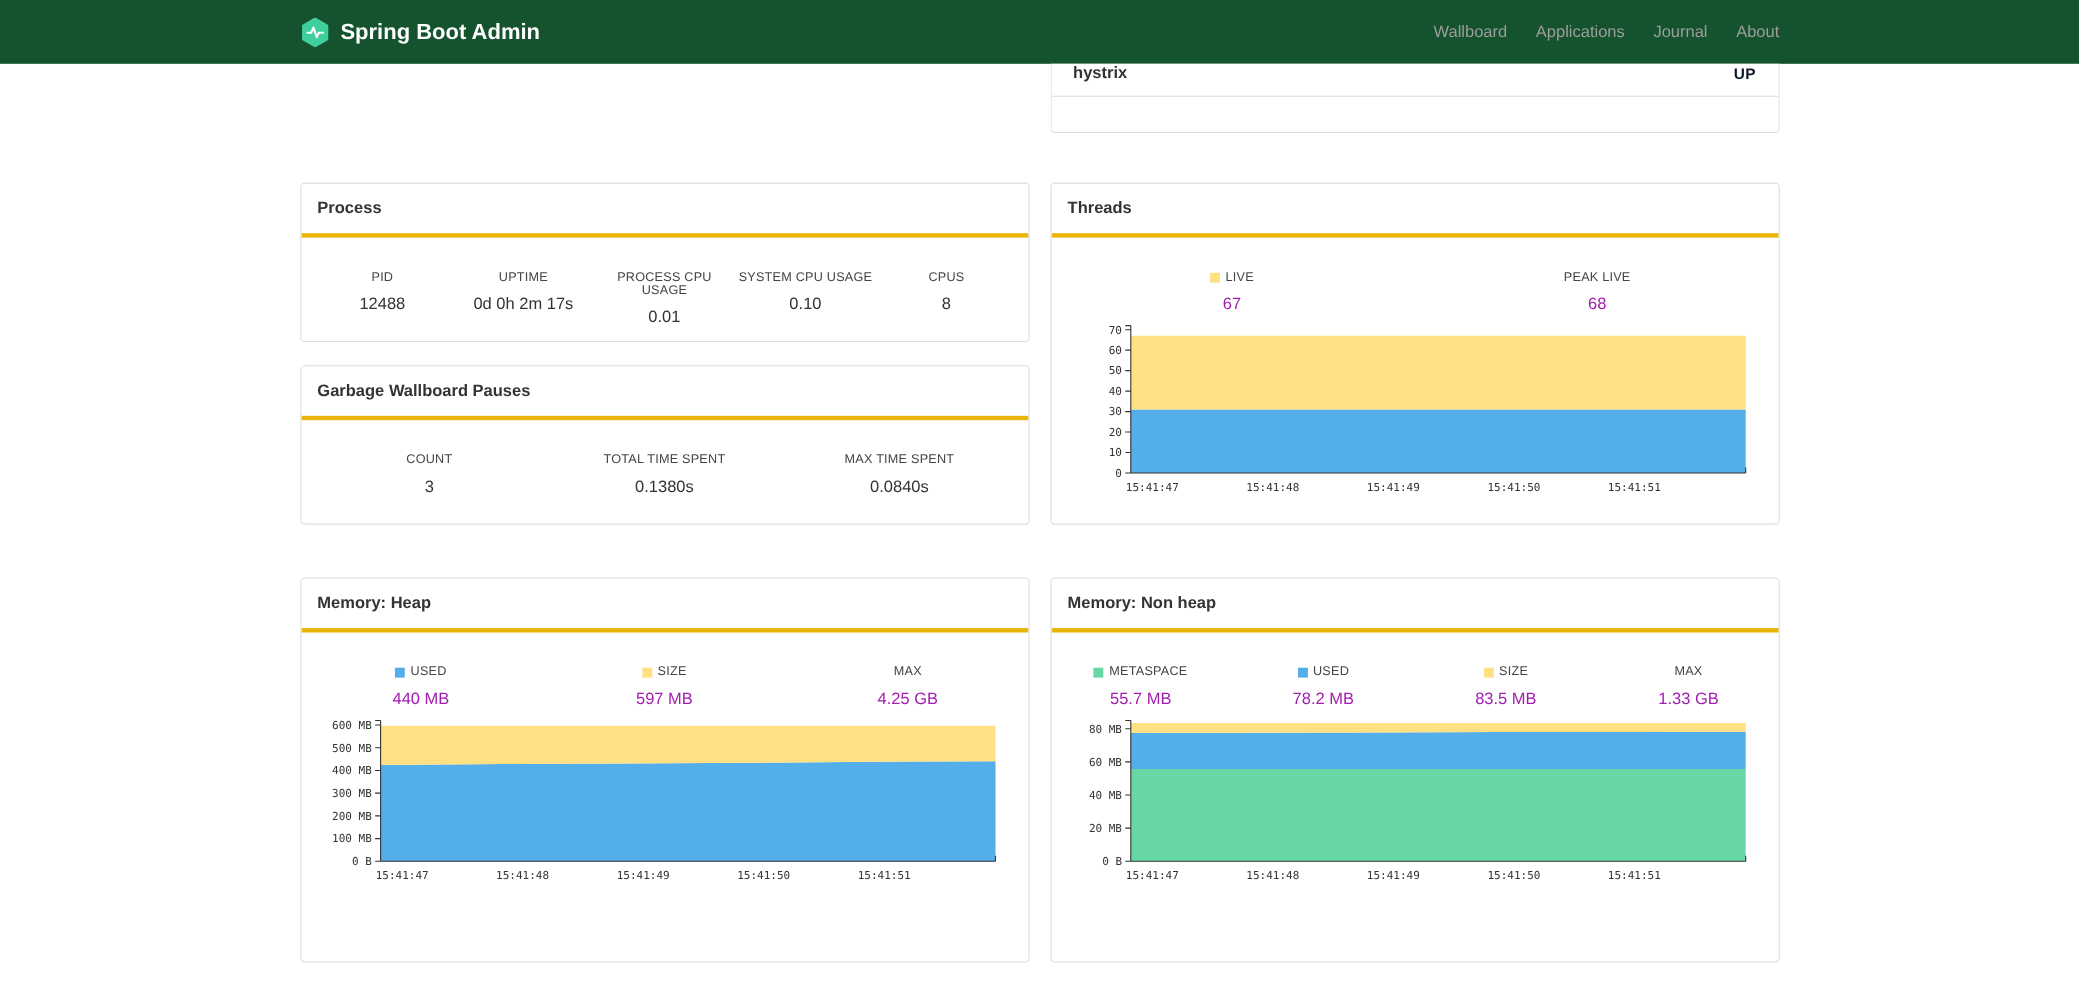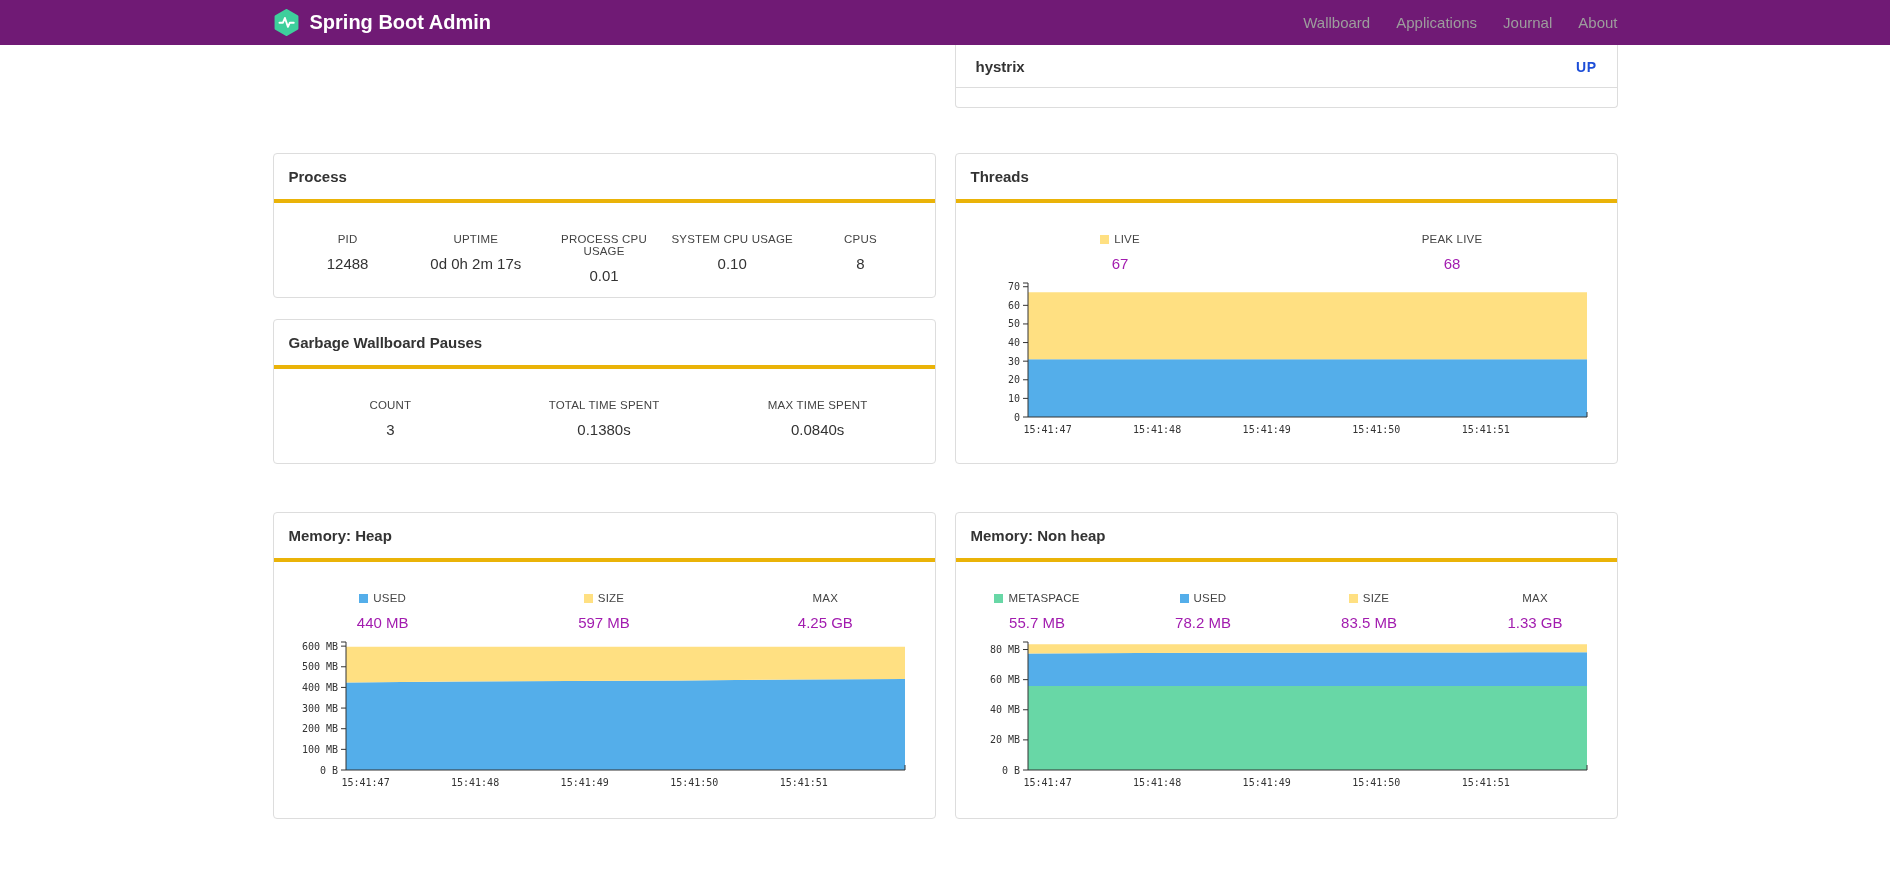--- a/index.html
+++ b/index.html
@@ -1,43 +1,43 @@
 <!DOCTYPE html>
 <html><head>
 <meta charset="utf-8">
 <style>
   * { box-sizing: border-box; margin: 0; padding: 0; }
   html, body { width: 1890px; height: 892px; overflow: hidden; background: #fff; }
   body { font-family: "Liberation Sans", sans-serif; color: #333; }
 
   
-  .navbar { height: 45px; background: #701a75; }
+  .navbar { height: 58px; background: #14532d; }
   .navbar-inner { width: 1345px; margin: 0 auto; height: 100%; display: flex; align-items: center; justify-content: space-between; }
   .brand { display: flex; align-items: center; gap: 10px; color: #fff; font-size: 20px; font-weight: bold; cursor: pointer; }
   .nav-links { display: flex; gap: 26px; align-items: center; }
   .nav-link { color: #9d9d9d; font-size: 15px; cursor: pointer; }
 
   
   .container { width: 1345px; margin: 0 auto; }
   .row { display: flex; gap: 19px; }
   .col { width: 663px; flex: 0 0 663px; }
   .row-1 { margin-top: 45px; }
   .row-2 { margin-top: 48px; }
 
   
   .panel { background: #fff; border: 1px solid #ddd; border-radius: 4px; overflow: hidden; }
   .panel-sm { height: 145px; }
   .panel-lg { height: 311px; }
-  .panel-md { height: 307px; }
+  .panel-md { height: 350px; }
   .panel-title { padding: 14px 15px; font-size: 15px; font-weight: bold; border-bottom: 4px solid #eab308; color: #333; }
   .gc-spacer { margin-top: 21px; }
 
   
   .partial-card { height: 63px; overflow: hidden; background: #fff; border: 1px solid #ddd; border-top: none; border-radius: 0 0 4px 4px; }
-  .app-row { display: flex; justify-content: space-between; align-items: flex-end; padding: 13px 20px 12px 20px; border-bottom: 1px solid #ddd; cursor: pointer; }
+  .app-row { display: flex; justify-content: space-between; align-items: flex-end; padding: 0 20px 12px 20px; border-bottom: 1px solid #ddd; cursor: pointer; }
   .app-name { font-weight: bold; font-size: 15px; color: #333; }
   .app-status { font-weight: bold; font-size: 14px; letter-spacing: .5px; }
 
   
   .metrics { display: flex; padding: 30px 10px 0 10px; }
   .metric { flex: 1; text-align: center; }
   .metric-label { font-size: 11.5px; color: #444; letter-spacing: .2px; }
   .metric-value { font-size: 15px; color: #333; margin-top: 10px; }
 
   
@@ -77,21 +77,21 @@
 </div>
 
 <div class="container">
 
   <div class="row">
     <div class="col"></div>
     <div class="col">
       <div class="partial-card">
         <div class="app-row">
           <span class="app-name">hystrix</span>
-          <span class="app-status" style="color: #1d4ed8;">UP</span>
+          <span class="app-status" style="color: #0f172a;">UP</span>
         </div>
       </div>
     </div>
   </div>
 
   <div class="row row-1">
     <div class="col">
 
       <div class="panel panel-sm">
         <div class="panel-title">Process</div>

